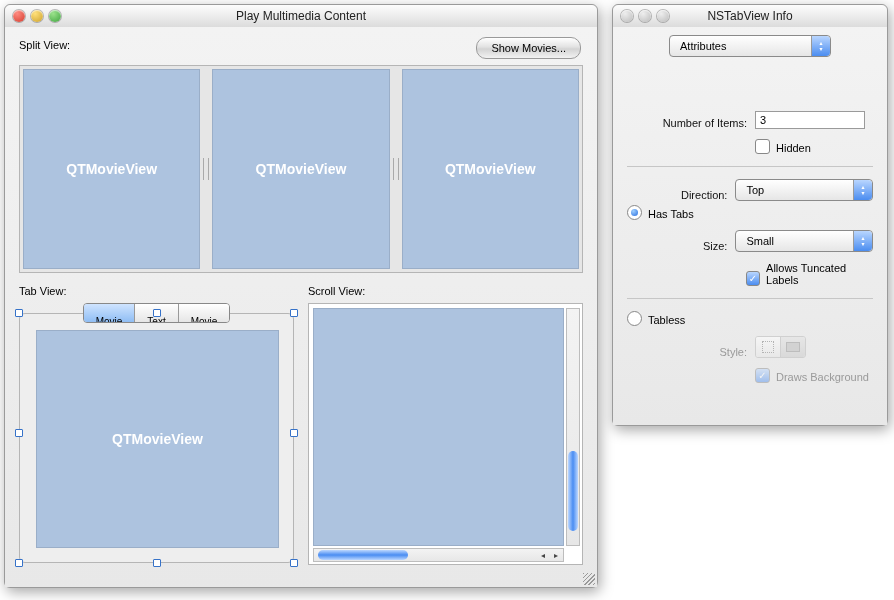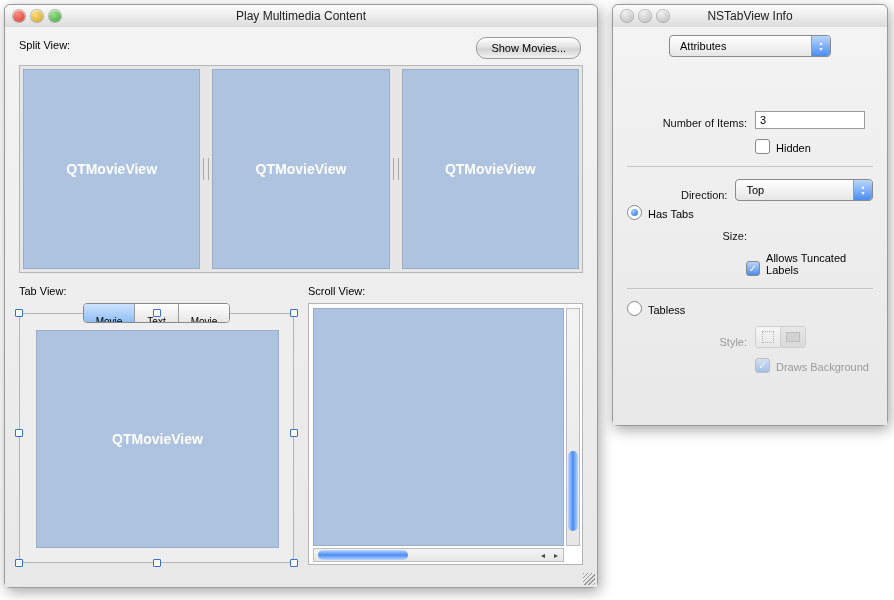--- a/index.html
+++ b/index.html
@@ -198,20 +198,27 @@
               <span>▾</span>
             </span>
         </div>
       </div>
       <div class="insp-row" style="margin-top:4px">
         <span class="radio sel"></span>
         <span>Has Tabs</span>
       </div>
       <div class="insp-row">
         <div class="insp-label">Size:</div>
+        <div class="popup full">
+          <span>Small</span>
+          <span class="arrows">
+              <span>▴</span>
+              <span>▾</span>
+            </span>
+        </div>
       </div>
       <div class="insp-row">
         <div class="insp-label"></div>
         <span class="check sel"></span>
         <span>Allows Tuncated Labels</span>
       </div>
 
       <div class="hr"></div>
 
       <div class="insp-row" style="margin-top:4px">

